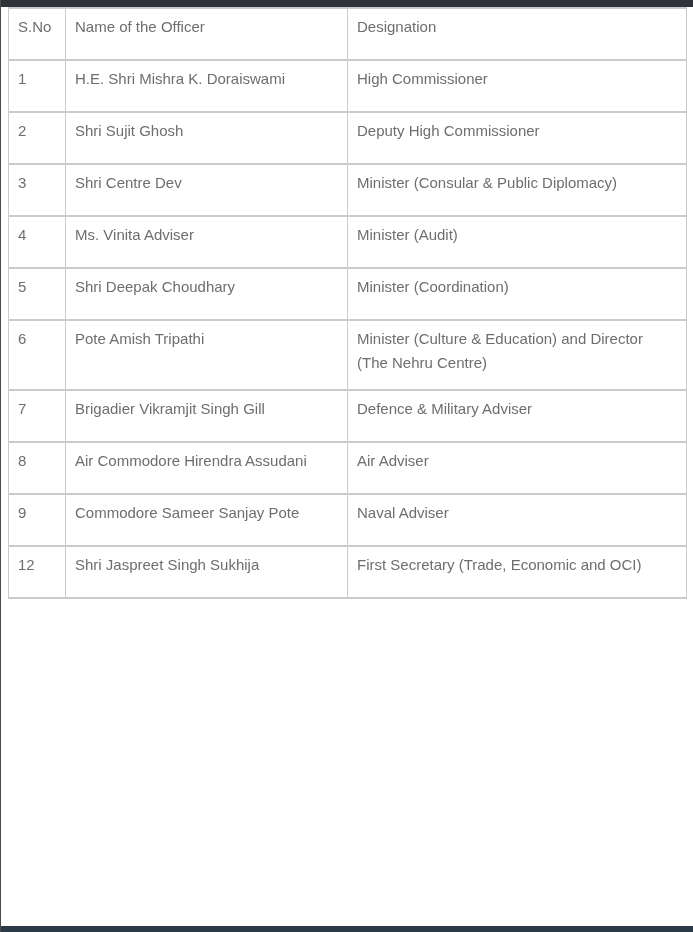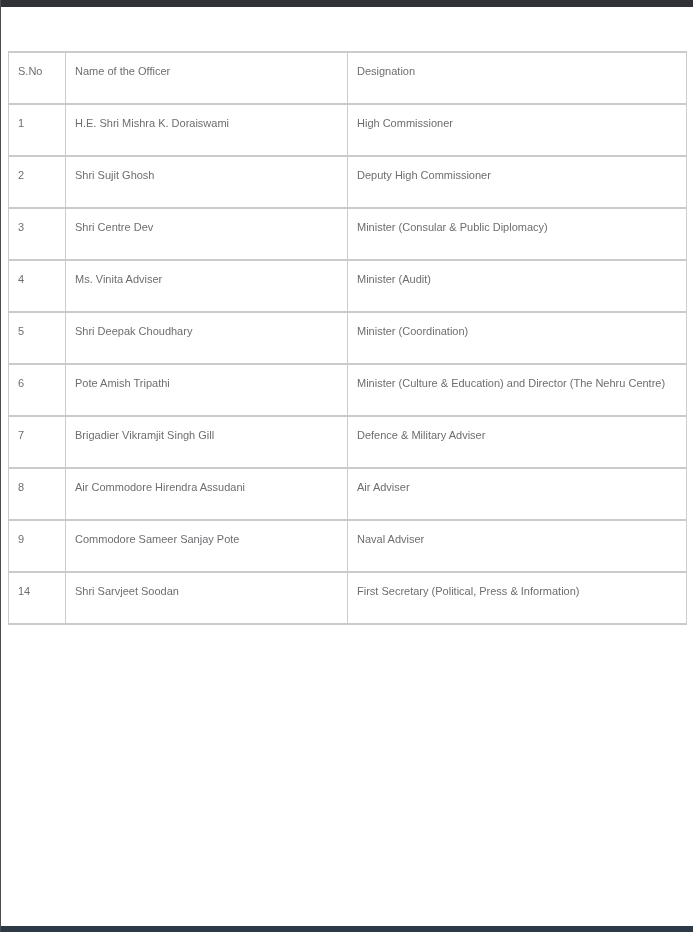--- a/index.html
+++ b/index.html
@@ -39,23 +39,22 @@
   }
   .table-wrap{
     position:absolute;top:7px;left:8px;
     width:678px;
   }
   table.officers{
     width:678px;
     table-layout:fixed;
     border-collapse:collapse;
     color:var(--text);
-    font-size:11px;
+    font-size:15px;
     line-height:24px;
-    margin-top:44px;
   }
   table.officers th,
   table.officers td{
     border-left:1px solid var(--border);
     border-right:1px solid var(--border);
     border-top:2px solid var(--border);
     border-bottom:2px solid var(--border);
     vertical-align:top;
     text-align:left;
     font-weight:normal;
@@ -127,21 +126,21 @@
           <td>8</td>
           <td>Air Commodore Hirendra Assudani</td>
           <td>Air Adviser</td>
         </tr>
         <tr>
           <td>9</td>
           <td>Commodore Sameer Sanjay Pote</td>
           <td>Naval Adviser</td>
         </tr>
         <tr>
-          <td>14</td>
-          <td>Shri Sarvjeet Soodan</td>
-          <td>First Secretary (Political, Press &amp; Information)</td>
+          <td>12</td>
+          <td>Shri Jaspreet Singh Sukhija</td>
+          <td>First Secretary (Trade, Economic and OCI)</td>
         </tr>
       </tbody>
   </table>
 </div>
 
 <div class="bottom-bar"></div>
 
 </body></html>

